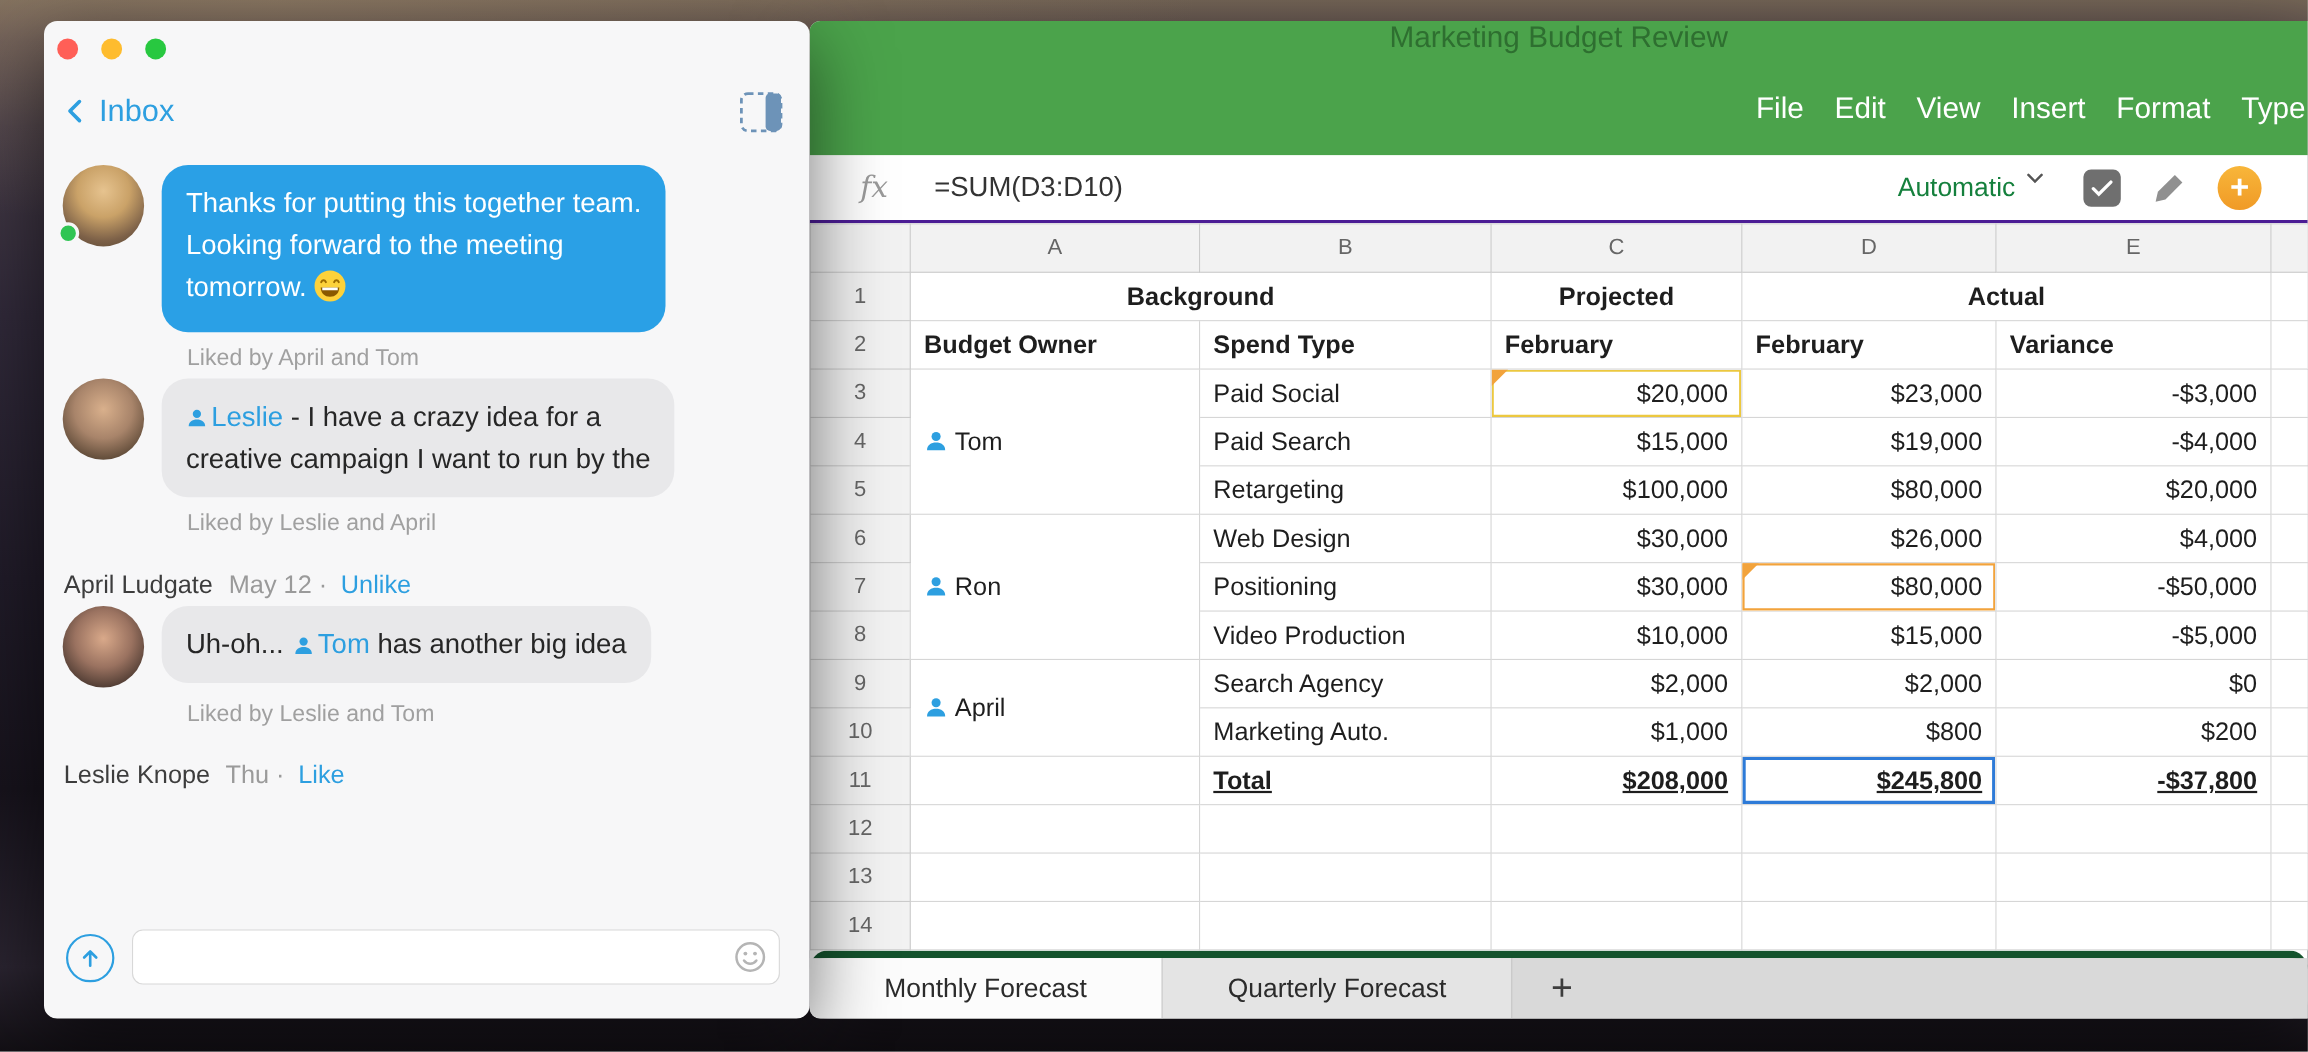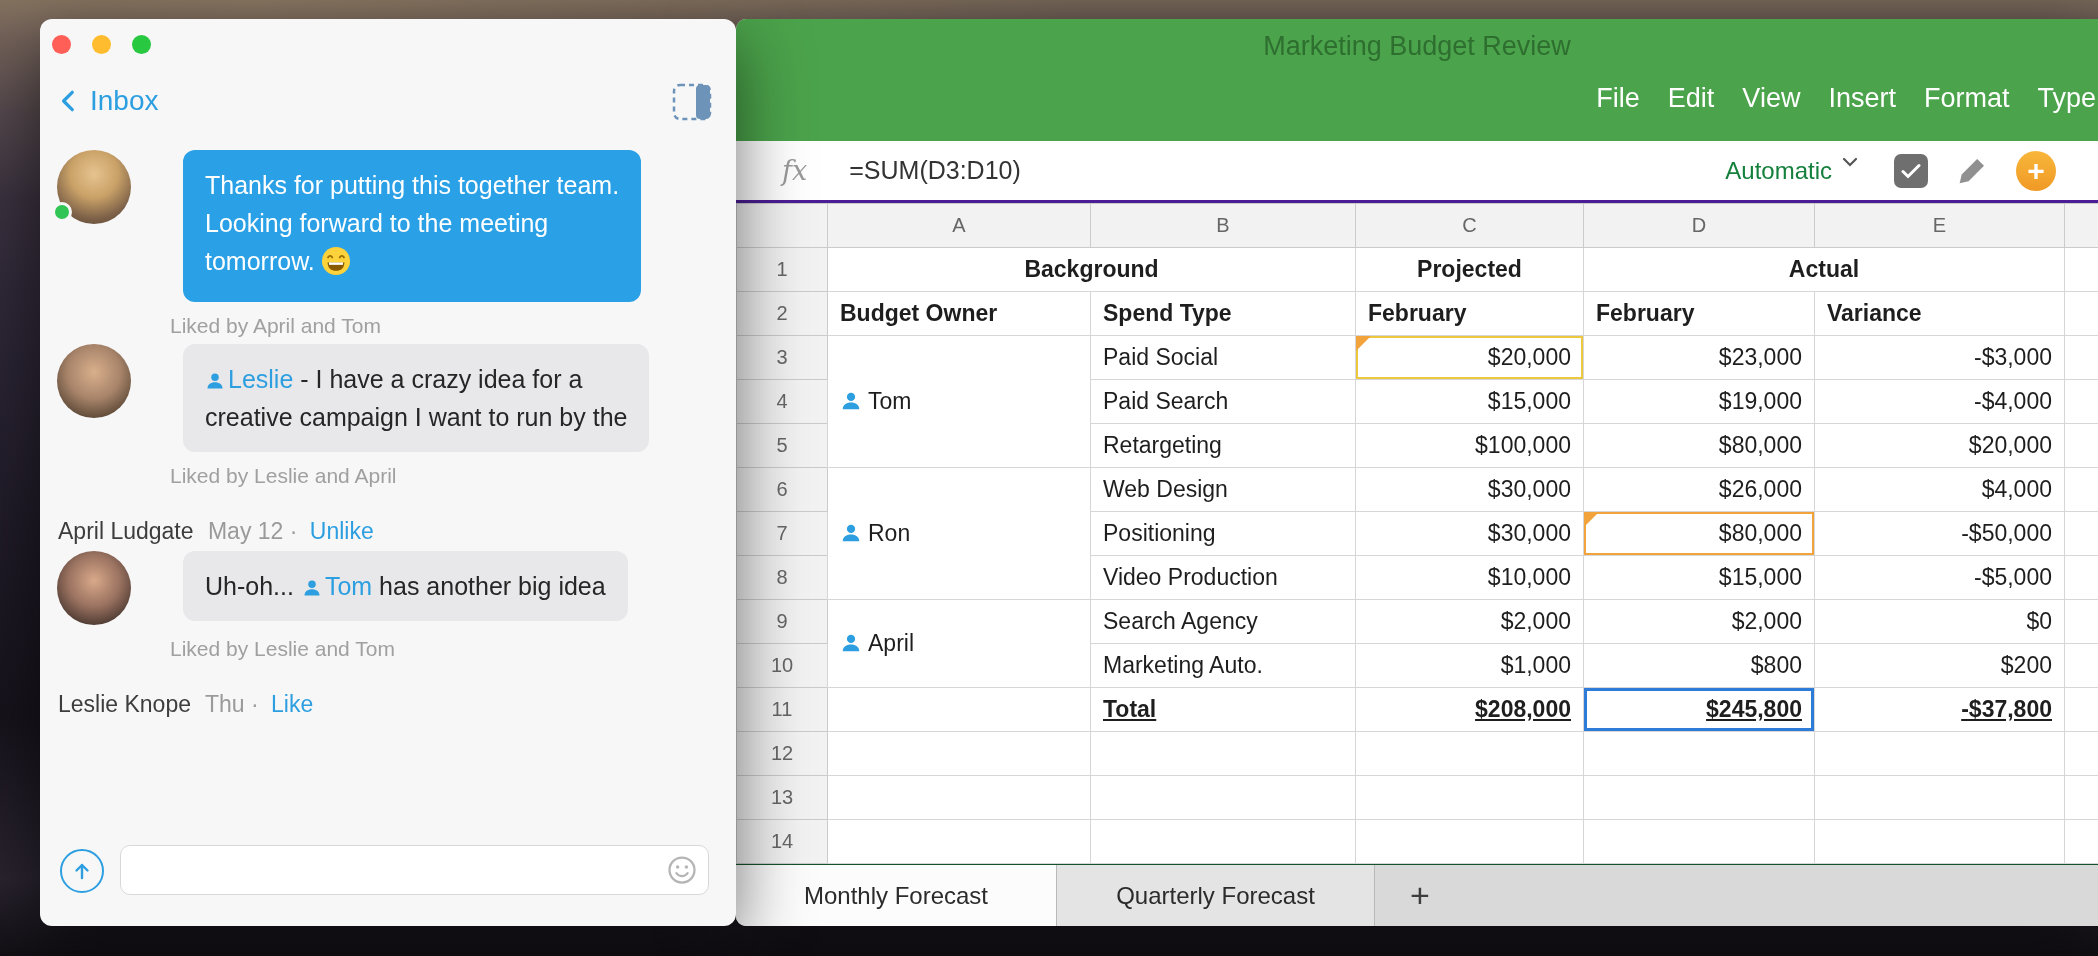--- a/index.html
+++ b/index.html
@@ -13,21 +13,21 @@
   }
 
   
   .sheet-window {
     position:absolute; left:736px; top:19px; width:1362px; height:907px;
     background:#fff; border-radius:10px 0 0 10px; overflow:hidden;
     box-shadow:0 22px 70px rgba(0,0,0,0.55);
     display:flex; flex-direction:column;
   }
   .sheet-header { height:122px; background:#4ba34b; position:relative; flex-shrink:0; }
-  .sheet-title { position:absolute; top:12px; width:100%; text-align:center; font-size:27px; font-weight:500; color:#2e6f30; }
+  .sheet-title { position:absolute; top:0; width:100%; text-align:center; font-size:27px; font-weight:500; color:#2e6f30; }
   .sheet-menu { position:absolute; top:58px; width:100%; display:flex; justify-content:flex-end; gap:24px; }
   .menu-item { color:#ffffff; font-size:27px; padding:6px 2px; cursor:default; }
 
   .formula-bar { height:62px; background:#fff; border-bottom:3px solid #4c1d95; display:flex; align-items:center; flex-shrink:0; }
   .fx { margin-left:46px; font-family:"DejaVu Serif", serif; font-style:italic; font-size:27px; color:#9a9a9a; }
   .formula-text { margin-left:42px; font-size:25px; color:#333; flex:1; }
   .calc-mode { display:flex; align-items:flex-start; gap:10px; color:#15803d; font-size:24px; }
   .fb-check { width:34px; height:34px; margin-left:36px; background:#6f6f6f; border-radius:7px; display:flex; align-items:center; justify-content:center; }
   .fb-pen { margin-left:28px; display:flex; align-items:center; }
   .fb-add { width:40px; height:40px; margin-left:28px; margin-right:42px; border-radius:50%;
@@ -48,21 +48,21 @@
   .owner-cell { color:#2d9fe0; }
   .owner-cell svg { vertical-align:-3px; margin-right:6px; }
   .b-u { font-weight:bold; text-decoration:underline; }
   .selected { box-shadow:inset 0 0 0 3px #2e7bd8; }
   .flag { position:relative; }
   .flag::before { content:""; position:absolute; top:0; left:0; width:0; height:0;
     border-top:15px solid #f2a33c; border-right:15px solid transparent; }
   .flag-yellow { box-shadow:inset 0 0 0 2px #ecc83f; }
   .flag-orange { box-shadow:inset 0 0 0 2px #f2a33c; }
 
-  .tab-bar { height:62px; background:#d9d9d9; border-top:1px solid #14532d; display:flex; flex-shrink:0; }
+  .tab-bar { height:62px; background:#d9d9d9; border-top:7px solid #14532d; display:flex; flex-shrink:0;border-radius:17px; }
   .tab { display:flex; align-items:center; justify-content:center; font-size:24px; color:#2b2b2b; border-right:1px solid #b9b9b9; }
   .tab.active { background:#fcfcfc; width:321px; }
   .tab.inactive { background:#e4e4e4; }
   .tab.t2 { width:318px; } .tab.t3 { width:319px; }
   .tab.add { width:90px; background:#d9d9d9; border-right:none; font-size:34px; font-weight:300; color:#3d3d3d; }
   .tab-filler { flex:1; background:#d9d9d9; }
 
   
   .chat-window {
     position:absolute; left:40px; top:19px; width:696px; height:907px;
@@ -76,21 +76,21 @@
   .chat-back { position:absolute; left:16px; top:66px; display:flex; align-items:center; gap:8px; color:#2d9fe0; font-size:28px; }
   .panel-toggle { position:absolute; right:24px; top:64px; }
 
   .chat-messages { position:absolute; top:131px; left:0; right:0; bottom:118px; overflow:hidden; }
   .msg-row { display:flex; align-items:flex-start; padding-left:17px; margin-top:6px; }
   .avatar { width:74px; height:74px; border-radius:50%; margin-right:16px; flex-shrink:0; position:relative; }
   .avatar.a1 { background:radial-gradient(circle at 50% 32%, #e6c38f 0%, #caa268 38%, #7d6148 72%, #54422f 100%); }
   .avatar.a2 { background:radial-gradient(circle at 50% 38%, #d9b08c 0%, #a8846a 45%, #5c4836 80%, #3c2e22 100%); }
   .avatar.a3 { background:radial-gradient(circle at 50% 40%, #d9a98a 0%, #9a7260 45%, #4a3830 80%, #241c18 100%); }
   .presence { position:absolute; left:-5px; bottom:2px; width:20px; height:20px; border-radius:50%; background:#30c554; border:3px solid #f7f7f8; }
-  .bubble { display:inline-block; max-width:565px; border-radius:12px; padding:16px 22px; font-size:25px; line-height:38px;margin-left:36px; }
+  .bubble { display:inline-block; max-width:565px; border-radius:24px; padding:16px 22px; font-size:25px; line-height:38px; }
   .bubble.blue { background:#2aa0e6; color:#fff; }
   .bubble.gray { background:#e8e8ea; color:#262626; }
   .mention { color:#2d9fe0; }
   .mention svg { vertical-align:-3px; margin-right:3px; }
   .emoji-grin { display:inline-block; vertical-align:-6px; margin-left:6px; }
   .liked { margin:12px 0 0 130px; font-size:21px; color:#a0a0a0; }
   .msg-meta { margin:30px 0 0 18px; font-size:23px; color:#9a9a9a; }
   .msg-meta .author { color:#3d3d3d; font-weight:500; margin-right:8px; }
   .msg-meta .action { color:#2d9fe0; margin-left:6px; }
 

